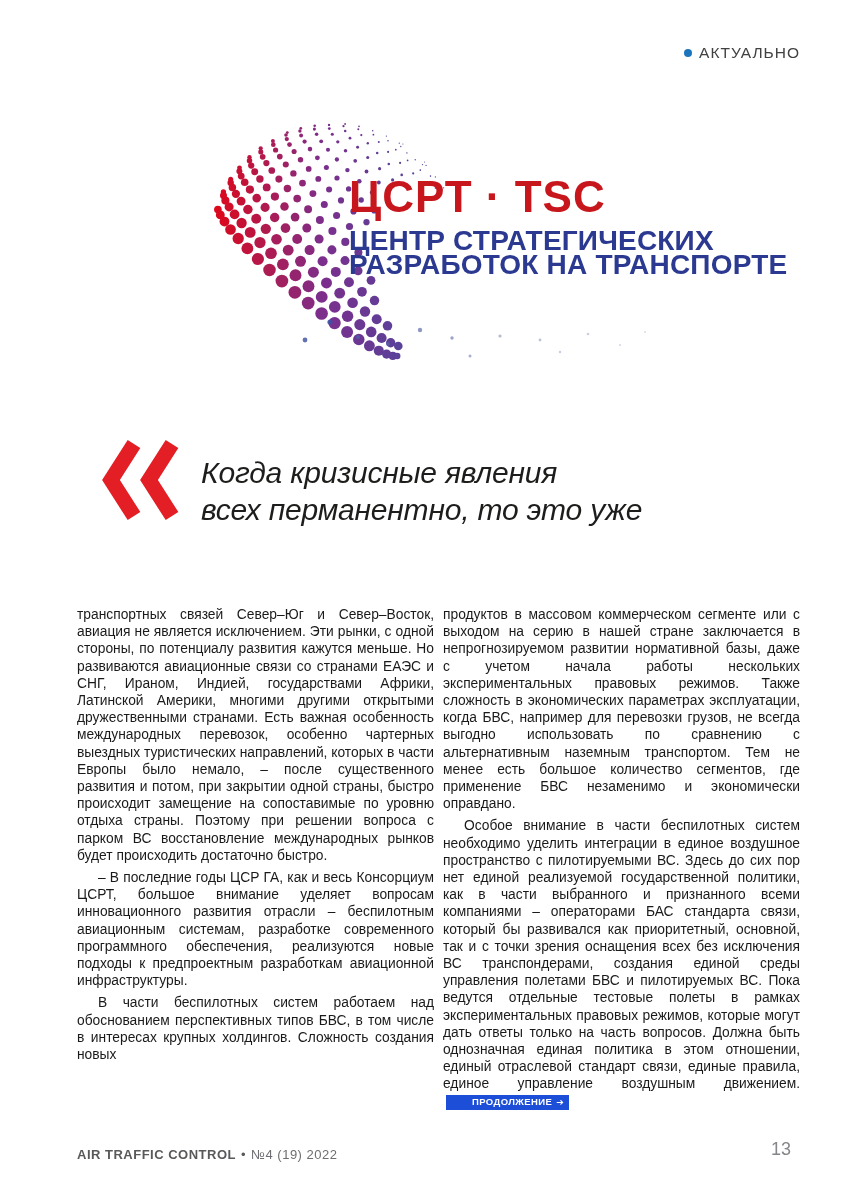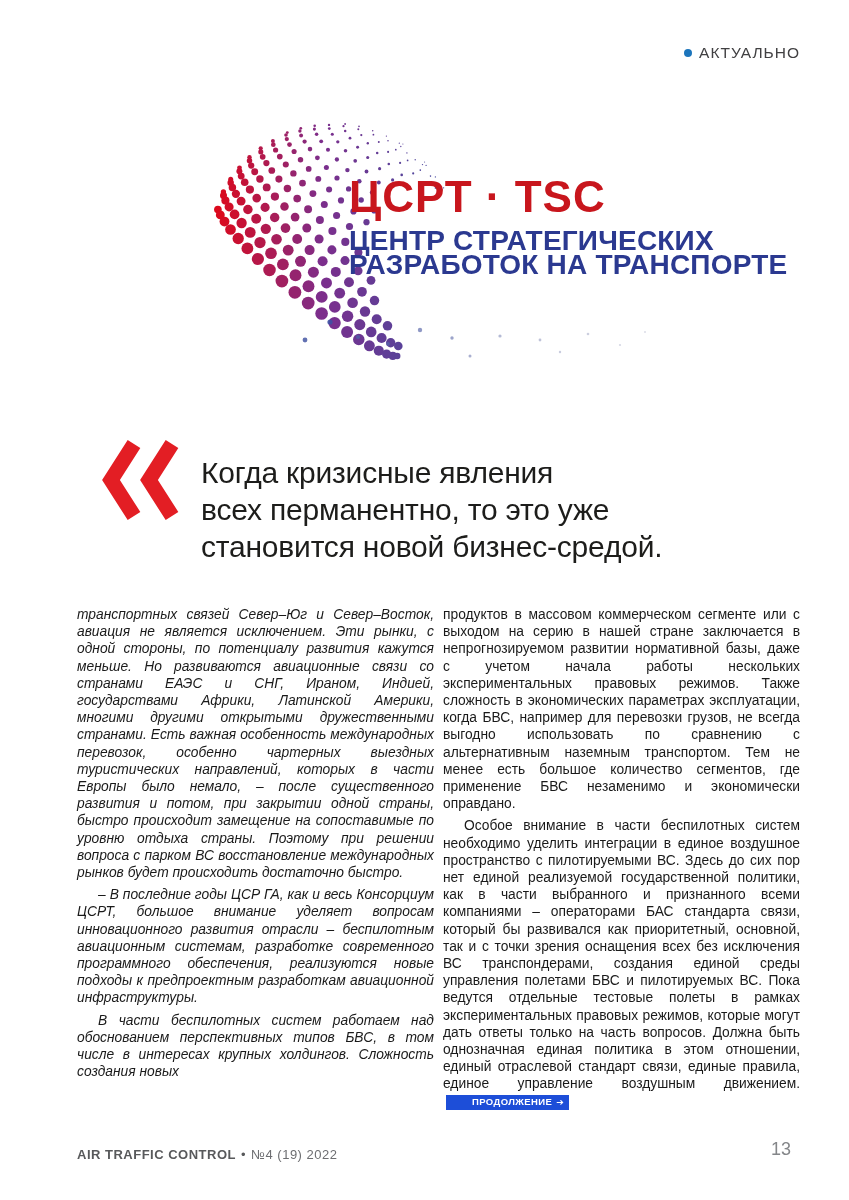--- a/index.html
+++ b/index.html
@@ -15,26 +15,26 @@
   
   #globe-svg{position:absolute;left:185px;top:118px;width:480px;height:262px;overflow:visible;}
   .logo-title{position:absolute;left:349px;top:172px;font-size:44px;font-weight:700;
               color:#c8161d;letter-spacing:1px;white-space:nowrap;}
   .logo-sub{position:absolute;left:349px;top:229px;font-size:28px;font-weight:700;
             color:#2b3990;line-height:23.5px;letter-spacing:0.2px;white-space:nowrap;}
 
   
   .quote-marks{position:absolute;left:100px;top:441px;overflow:visible;}
   .quote{position:absolute;left:201px;top:455px;width:600px;font-size:30px;line-height:36.8px;
-         color:#1d1d1b;font-weight:400;letter-spacing:-0.2px;}
+         color:#1d1d1b;font-weight:400;letter-spacing:-0.2px;font-style:italic;}
 
   
   .col{position:absolute;top:606px;width:357px;font-size:13.8px;line-height:17.2px;
        color:#1a1a1a;text-align:justify;text-align-last:left;}
-  .col-left{left:77px;font-style:italic;}
+  .col-left{left:77px;}
   .col-right{left:443px;}
   .col p{margin:0;}
   .col p + p{margin-top:5px;}
   .p-indent{text-indent:21px;}
   .p-bold{font-weight:700;color:#000;}
 
   .badge{display:inline-block;background:#1d4ed8;color:#ffffff;font-size:9.5px;font-weight:700;
          letter-spacing:0.4px;padding:2px 5px 3px 5px;line-height:1;vertical-align:1px;
          white-space:nowrap;margin-left:3px;}
   .badge-arrow{margin-left:4px;font-size:9px;}
@@ -273,21 +273,20 @@
   </div>
 
   <svg class="quote-marks" width="84" height="78" viewBox="0 0 84 78" xmlns="http://www.w3.org/2000/svg">
     <path d="M34,3 L11,39 L34,75" fill="none" stroke="#e31e24" stroke-width="15"></path>
     <path d="M72,3 L49,39 L72,75" fill="none" stroke="#e31e24" stroke-width="15"></path>
   </svg>
 
   <div class="quote">
     <div>Когда кризисные явления</div>
     <div>всех перманентно, то это уже</div>
-    <div>становится новой бизнес-средой.</div>
   </div>
 
   <div class="col col-left">
     <p>транспортных связей Север–Юг и Север–Восток, авиация не является исключением. Эти рынки, с одной стороны, по потенциалу развития кажутся меньше. Но развиваются авиационные связи со странами ЕАЭС и СНГ, Ираном, Индией, государствами Африки, Латинской Америки, многими другими открытыми дружественными странами. Есть важная особенность международных перевозок, особенно чартерных выездных туристических направлений, которых в части Европы было немало, – после существенного развития и потом, при закрытии одной страны, быстро происходит замещение на сопоставимые по уровню отдыха страны. Поэтому при решении вопроса с парком ВС восстановление международных рынков будет происходить достаточно быстро.</p>
     <p class="p-indent">– В последние годы ЦСР ГА, как и весь Консорциум ЦСРТ, большое внимание уделяет вопросам инновационного развития отрасли – беспилотным авиационным системам, разработке современного программного обеспечения, реализуются новые подходы к предпроектным разработкам авиационной инфраструктуры.</p>
     <p class="p-indent">В части беспилотных систем работаем над обоснованием перспективных типов БВС, в том числе в интересах крупных холдингов. Сложность создания новых</p>
   </div>
 
   <div class="col col-right">
     <p>продуктов в массовом коммерческом сегменте или с выходом на серию в нашей стране заключается в непрогнозируемом развитии нормативной базы, даже с учетом начала работы нескольких экспериментальных правовых режимов. Также сложность в экономических параметрах эксплуатации, когда БВС, например для перевозки грузов, не всегда выгодно использовать по сравнению с альтернативным наземным транспортом. Тем не менее есть большое количество сегментов, где применение БВС незаменимо и экономически оправдано.</p>

